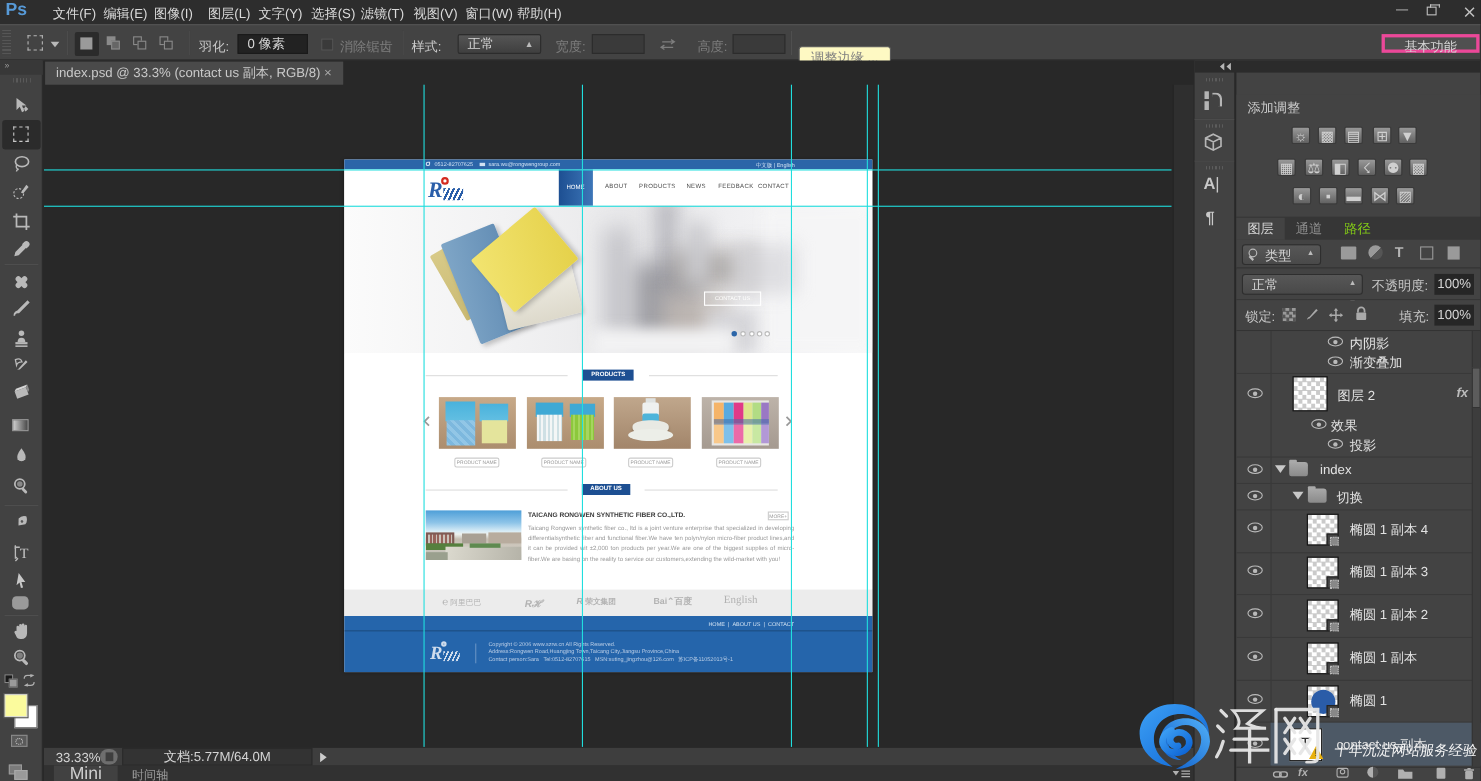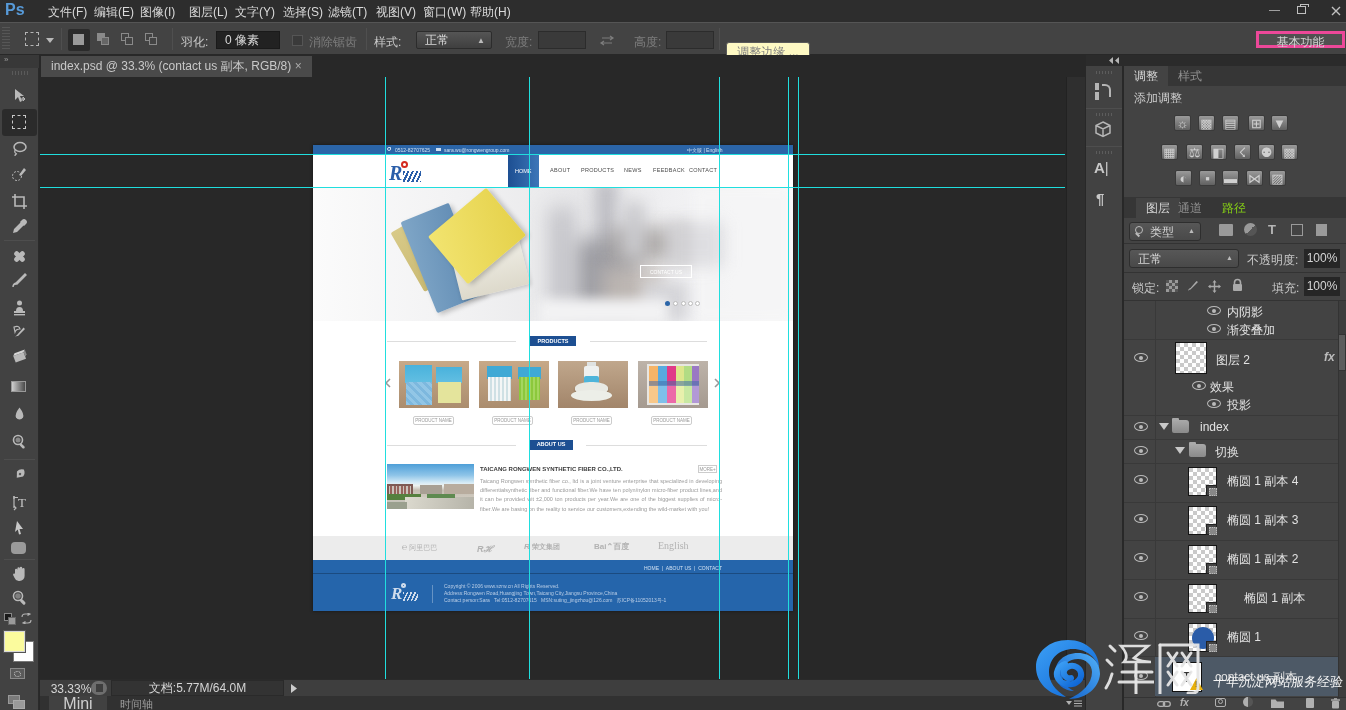--- a/index.html
+++ b/index.html
@@ -414,24 +414,20 @@
   <div class="abs" style="left:8px;top:66px;width:20px;height:20px;"><svg width="19" height="19" viewBox="0 0 19 19">
         <path d="M9 1 L16 4.5 V12 L9 15.5 L2 12 V4.5 Z M2 4.5 L9 8 L16 4.5 M9 8 V15.5" fill="none" stroke="#b5b5b5" stroke-width="1.5"></path>
       </svg></div>
   <div class="abs" style="left:0px;top:91px;width:36px;height:1px;background:#333;border-bottom:1px solid #4e4e4e;"></div>
   <div class="abs" style="left:10px;top:96px;width:17px;height:3px;background:repeating-linear-gradient(90deg,#5c5c5c 0 1px,transparent 1px 3px);"></div>
   <div class="abs" style="left:8px;top:104px;color:#c8c8c8;font-size:15px;font-weight:bold;">A<span style="font-weight:normal">|</span></div>
   <div class="abs" style="left:10px;top:135px;color:#c8c8c8;font-size:15px;font-weight:bold;">¶</div>
 </div>
 <div id="panels">
 
-  <div class="abs" style="left:0;top:11px;width:222px;height:20px;background:#363636;">
-    <div class="abs" style="left:0;top:0;width:44px;height:20px;background:#434343;color:#d5d5d5;font-size:12px;text-align:center;line-height:20px;">调整</div>
-    <div class="abs" style="left:44px;top:0;width:44px;height:20px;color:#909090;font-size:12px;text-align:center;line-height:20px;">样式</div>
-  </div>
   <div class="abs" style="left:0;top:31px;width:222px;height:111px;background:#434343;">
     <div class="abs" style="left:10px;top:4px;color:#ccc;font-size:12px;">添加调整</div>
     <div class="abs ai" style="left:50px;top:29px;">☼</div>
     <div class="abs ai" style="left:74px;top:29px;">▩</div>
     <div class="abs ai" style="left:98px;top:29px;">▤</div>
     <div class="abs ai" style="left:124px;top:29px;">⊞</div>
     <div class="abs ai" style="left:147px;top:29px;">▼</div>
     <div class="abs ai" style="left:37px;top:58px;">▦</div>
     <div class="abs ai" style="left:62px;top:58px;">⚖</div>
     <div class="abs ai" style="left:86px;top:58px;">◧</div>
@@ -439,21 +435,21 @@
     <div class="abs ai" style="left:134px;top:58px;">⚉</div>
     <div class="abs ai" style="left:157px;top:58px;">▩</div>
     <div class="abs ai" style="left:51px;top:84px;">◐</div>
     <div class="abs ai" style="left:75px;top:84px;">▪</div>
     <div class="abs ai" style="left:98px;top:84px;">▬</div>
     <div class="abs ai" style="left:122px;top:84px;">⋈</div>
     <div class="abs ai" style="left:145px;top:84px;">▨</div>
   </div>
 
   <div class="abs" style="left:0;top:142px;width:222px;height:21px;background:#363636;">
-    <div class="abs" style="left:12px;top:1px;width:44px;height:20px;background:#434343;color:#d5d5d5;font-size:12px;text-align:center;line-height:20px;">图层</div>
+    <div class="abs" style="left:0;top:1px;width:44px;height:20px;background:#434343;color:#d5d5d5;font-size:12px;text-align:center;line-height:20px;">图层</div>
     <div class="abs" style="left:44px;top:1px;width:44px;height:20px;color:#909090;font-size:12px;text-align:center;line-height:20px;">通道</div>
     <div class="abs" style="left:88px;top:1px;width:44px;height:20px;color:#84cc16;font-size:12px;text-align:center;line-height:20px;">路径</div>
   </div>
 
   <div class="abs" style="left:0;top:163px;width:222px;height:26px;background:#434343;border-bottom:1px solid #333;">
     <div class="abs" style="left:5px;top:4px;width:72px;height:19px;background:linear-gradient(#575757,#494949);border:1px solid #2e2e2e;border-radius:3px;color:#d5d5d5;font-size:12px;line-height:18px;"><span style="position:absolute;left:5px;top:3px;width:8px;height:8px;border:1.5px solid #bbb;border-radius:50%;"></span><span style="position:absolute;left:6px;top:9px;width:5px;height:1.5px;background:#bbb;transform:rotate(45deg);transform-origin:left;"></span><span style="margin-left:20px;">类型</span><span style="position:absolute;right:5px;top:-1px;font-size:7px;color:#bbb;">▲<br>▼</span></div>
     <span class="abs" style="left:95px;top:6px;width:14px;height:12px;background:#9a9a9a;border-radius:1px;"></span>
     <span class="abs" style="left:120px;top:5px;width:13px;height:13px;background:linear-gradient(135deg,#999 50%,#555 50%);border-radius:50%;"></span>
     <span class="abs" style="left:144px;top:4px;color:#b5b5b5;font-size:13px;font-weight:bold;">T</span>
     <span class="abs" style="left:167px;top:6px;width:12px;height:12px;border:1.5px solid #9a9a9a;"></span>
@@ -525,21 +521,21 @@
     <span class="lt" style="left:103px;top:211px;">椭圆 1 副本 3</span>
     <div class="abs" style="left:0;top:239px;width:222px;height:1px;background:#393939;"></div>
     <div class="eye" style="left:10px;top:252px;"></div>
     <div class="abs cb" style="left:64px;top:244px;width:29px;height:29px;"></div>
       <div class="vmask" style="left:82px;top:262px;"></div>
     <span class="lt" style="left:103px;top:250px;">椭圆 1 副本 2</span>
     <div class="abs" style="left:0;top:278px;width:222px;height:1px;background:#393939;"></div>
     <div class="eye" style="left:10px;top:291px;"></div>
     <div class="abs cb" style="left:64px;top:283px;width:29px;height:29px;"></div>
       <div class="vmask" style="left:82px;top:301px;"></div>
-    <span class="lt" style="left:120px;top:289px;">椭圆 1 副本</span>
+    <span class="lt" style="left:103px;top:289px;">椭圆 1 副本</span>
     <div class="abs" style="left:0;top:316.5px;width:222px;height:1px;background:#393939;"></div>
     <div class="eye" style="left:10px;top:330px;"></div>
     <div class="abs cb" style="left:64px;top:322px;width:29px;height:29px;">
         <div style="position:absolute;left:3px;top:3px;width:22px;height:22px;background:#2a5ca8;border-radius:50%;"></div>
       </div>
       <div class="vmask" style="left:82px;top:340px;"></div>
     <span class="lt" style="left:103px;top:328px;">椭圆 1</span>
     <div class="abs" style="left:0;top:355px;width:222px;height:1px;background:#393939;"></div>
 
     <div class="abs" style="left:31px;top:356px;width:191px;height:39px;background:#4d5966;"></div>

